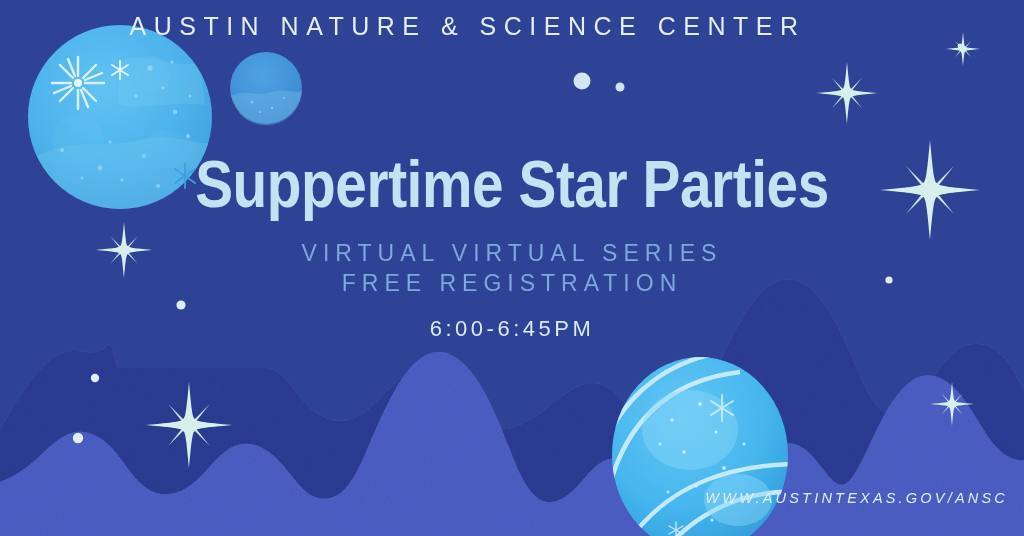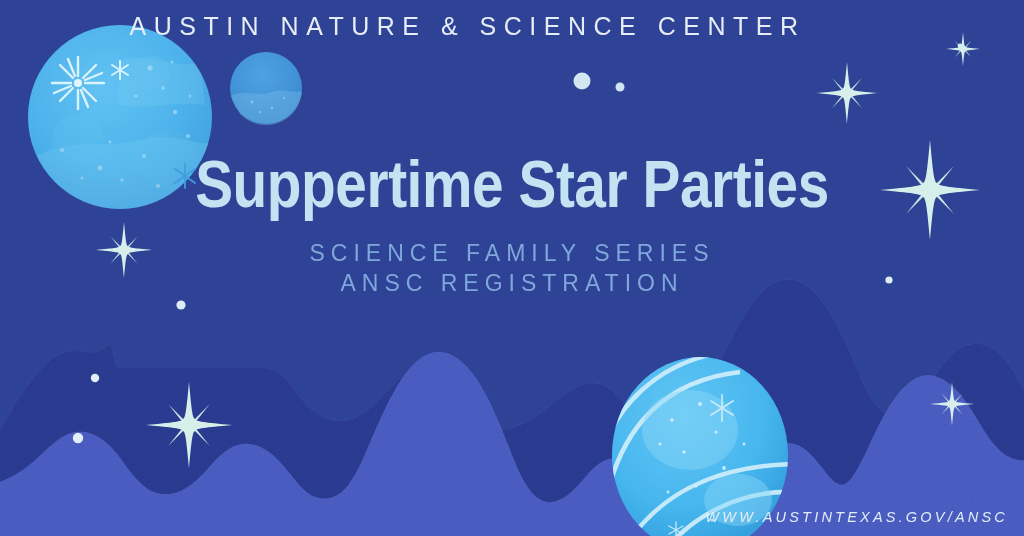--- a/index.html
+++ b/index.html
@@ -32,21 +32,21 @@
   }
   #subtitle-2{
     top:270px;left:0;width:1024px;text-align:center;
     font-size:23px;letter-spacing:6px;color:#7FA7DC;
   }
   #time-text{
     top:316px;left:0;width:1024px;text-align:center;
     font-size:22px;letter-spacing:3.5px;color:#DCE8F4;
   }
   #website-url{
-    top:509px;right:16px;
+    top:490px;right:16px;
     font-size:14.5px;letter-spacing:3.2px;font-style:italic;
     color:#E3EDF8;
   }
 </style>
 </head>
 <body>
 
 <div id="poster">
 
   <svg class="layer" viewBox="0 0 1024 536">
@@ -328,20 +328,21 @@
     <g>
       <circle cx="95" cy="378" r="4.2" fill="#E2EEF8"></circle>
       <circle cx="78" cy="438" r="5.2" fill="#E2EEF8"></circle>
     </g>
   </svg>
 
   <p class="txt" id="header-title">AUSTIN NATURE &amp; SCIENCE CENTER</p>
 
   <h1 class="txt" id="main-title">Suppertime Star Parties</h1>
 
-  <p class="txt" id="subtitle-1">SCIENCE FAMILY SERIES</p>
-
-  <p class="txt" id="subtitle-2">ANSC REGISTRATION</p>
-
+  <p class="txt" id="subtitle-1">VIRTUAL VIRTUAL SERIES</p>
+
+  <p class="txt" id="subtitle-2">FREE REGISTRATION</p>
+
+  <p class="txt" id="time-text">6:00-6:45PM</p>
 
   <p class="txt" id="website-url">WWW.AUSTINTEXAS.GOV/ANSC</p>
 
 </div>
 
 </body></html>

